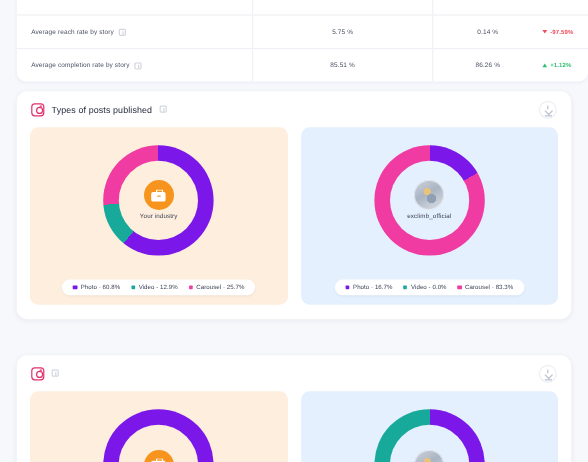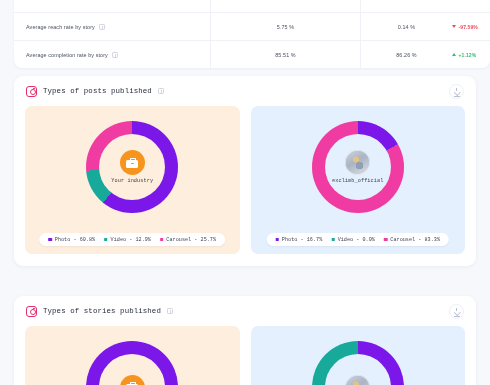--- a/index.html
+++ b/index.html
@@ -54,21 +54,20 @@
                 border-bottom: 3px solid #2fbf71; }
   .neg { color: #f04a5a; }
   .pos { color: #2fbf71; }
 
   
   .section {
     position: absolute; left: 14px; width: 462px;
     background: #ffffff; border-radius: 9px;
     box-shadow: 0 1px 4px rgba(30,40,80,0.06);
     overflow: hidden;
-    font-family: Liberation Mono, monospace;
   }
   #section-posts   { top: 76px; height: 190px; }
   #section-stories { top: 296px; height: 110px; }
 
   .sec-head {
     height: 30px; display: flex; align-items: center;
     padding: 0 12px; gap: 6px;
   }
   .ig-icon {
     width: 11px; height: 11px; border-radius: 3px;
@@ -282,21 +281,20 @@
           <span class="lg-text">Carousel - 83.3%</span>
         </span>
       </div>
     </div>
   </div>
 </div>
 
 <div class="section" id="section-stories">
   <div class="sec-head">
     <span class="ig-icon"></span>
-    <span class="sec-title">Types of stories published</span>
     <span class="info-i"></span>
   </div>
   <div class="dl-btn">
     <span class="dl-glyph">
         <span class="dl-base"></span>
       </span>
   </div>
 
   <div class="panels">
     <div class="panel industry">

